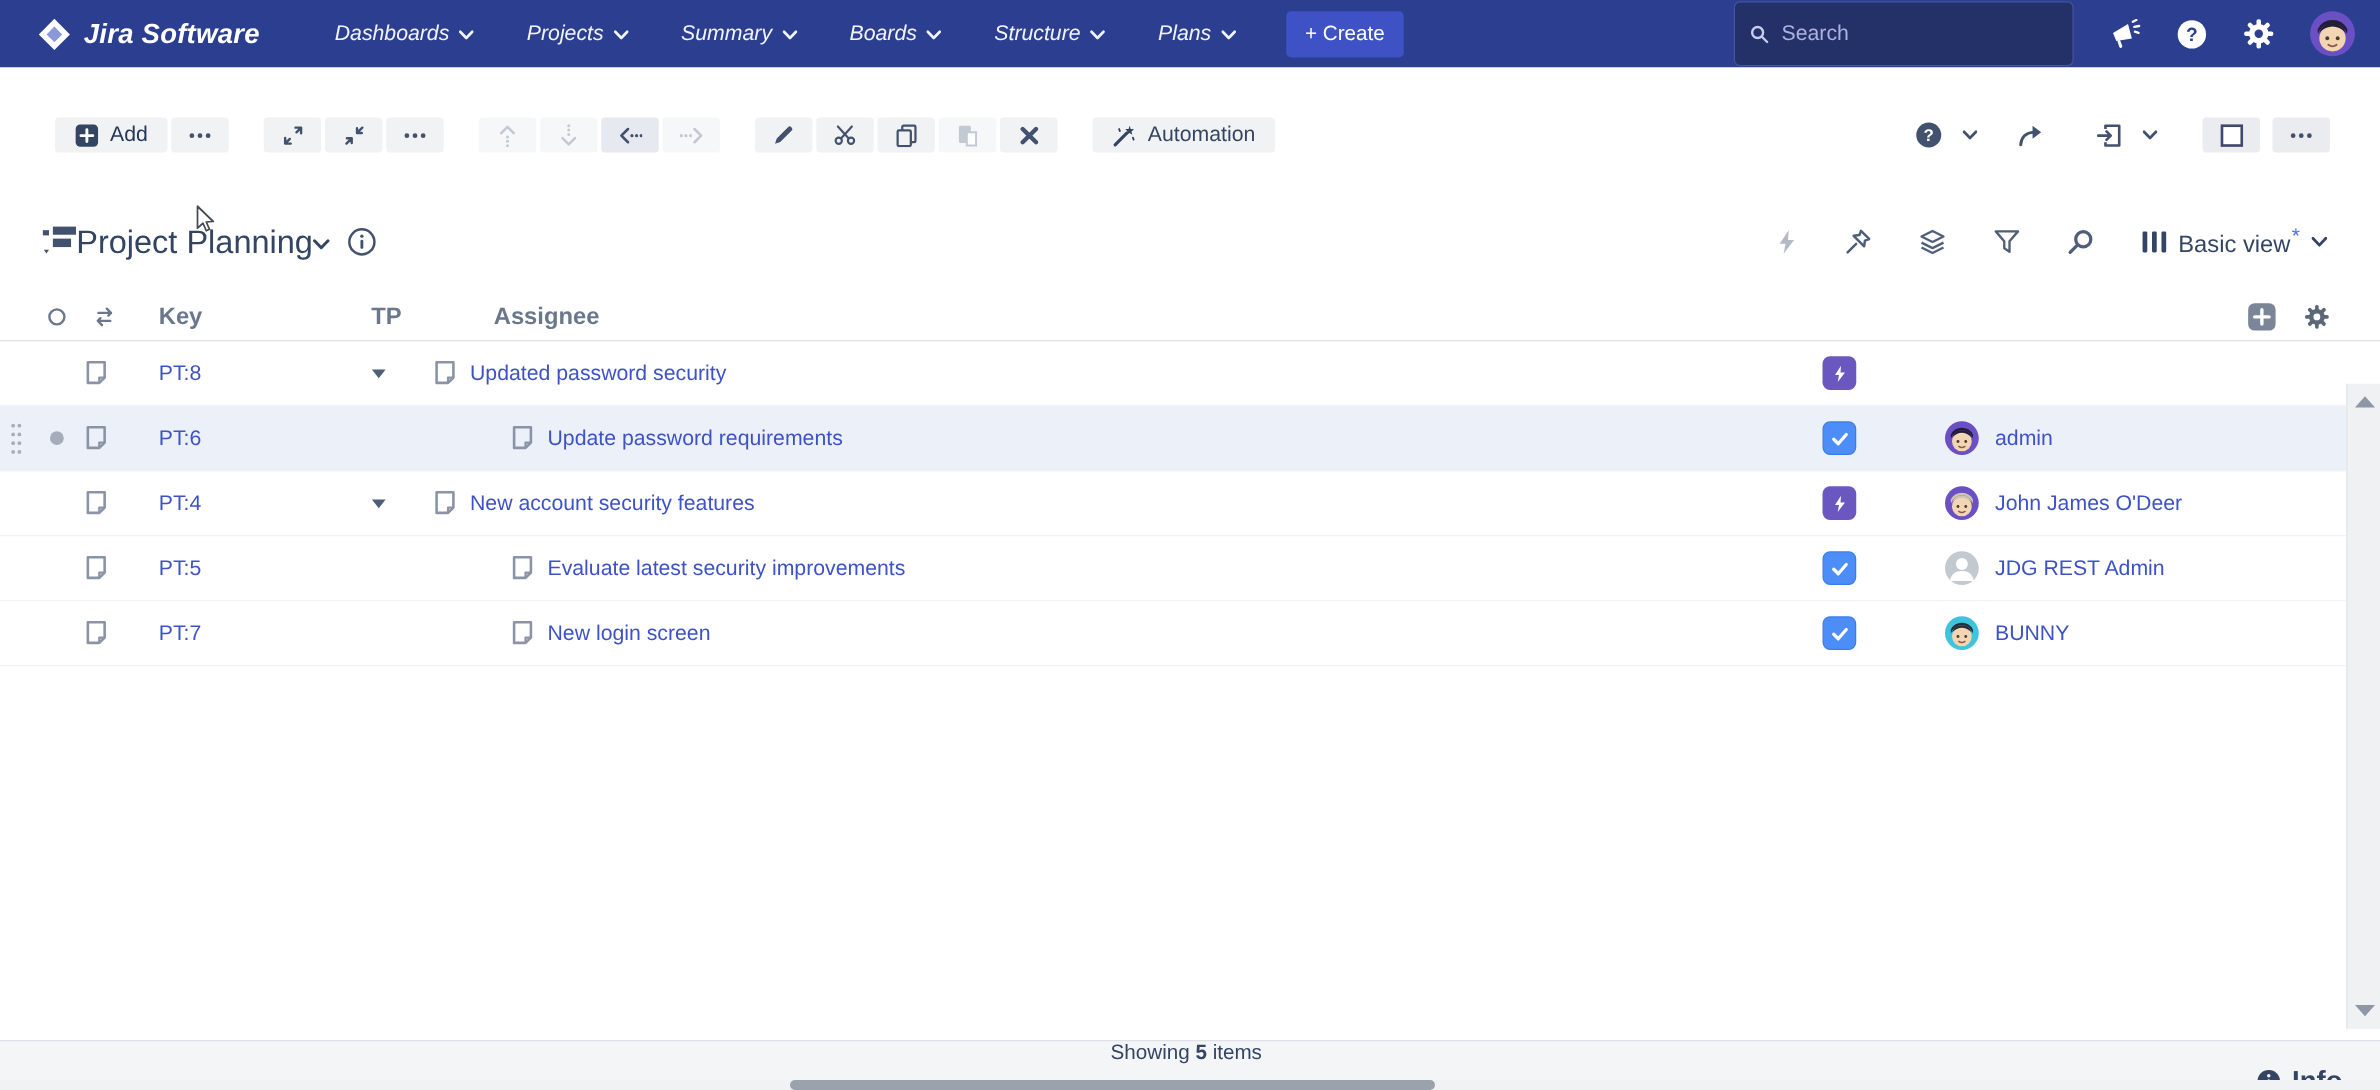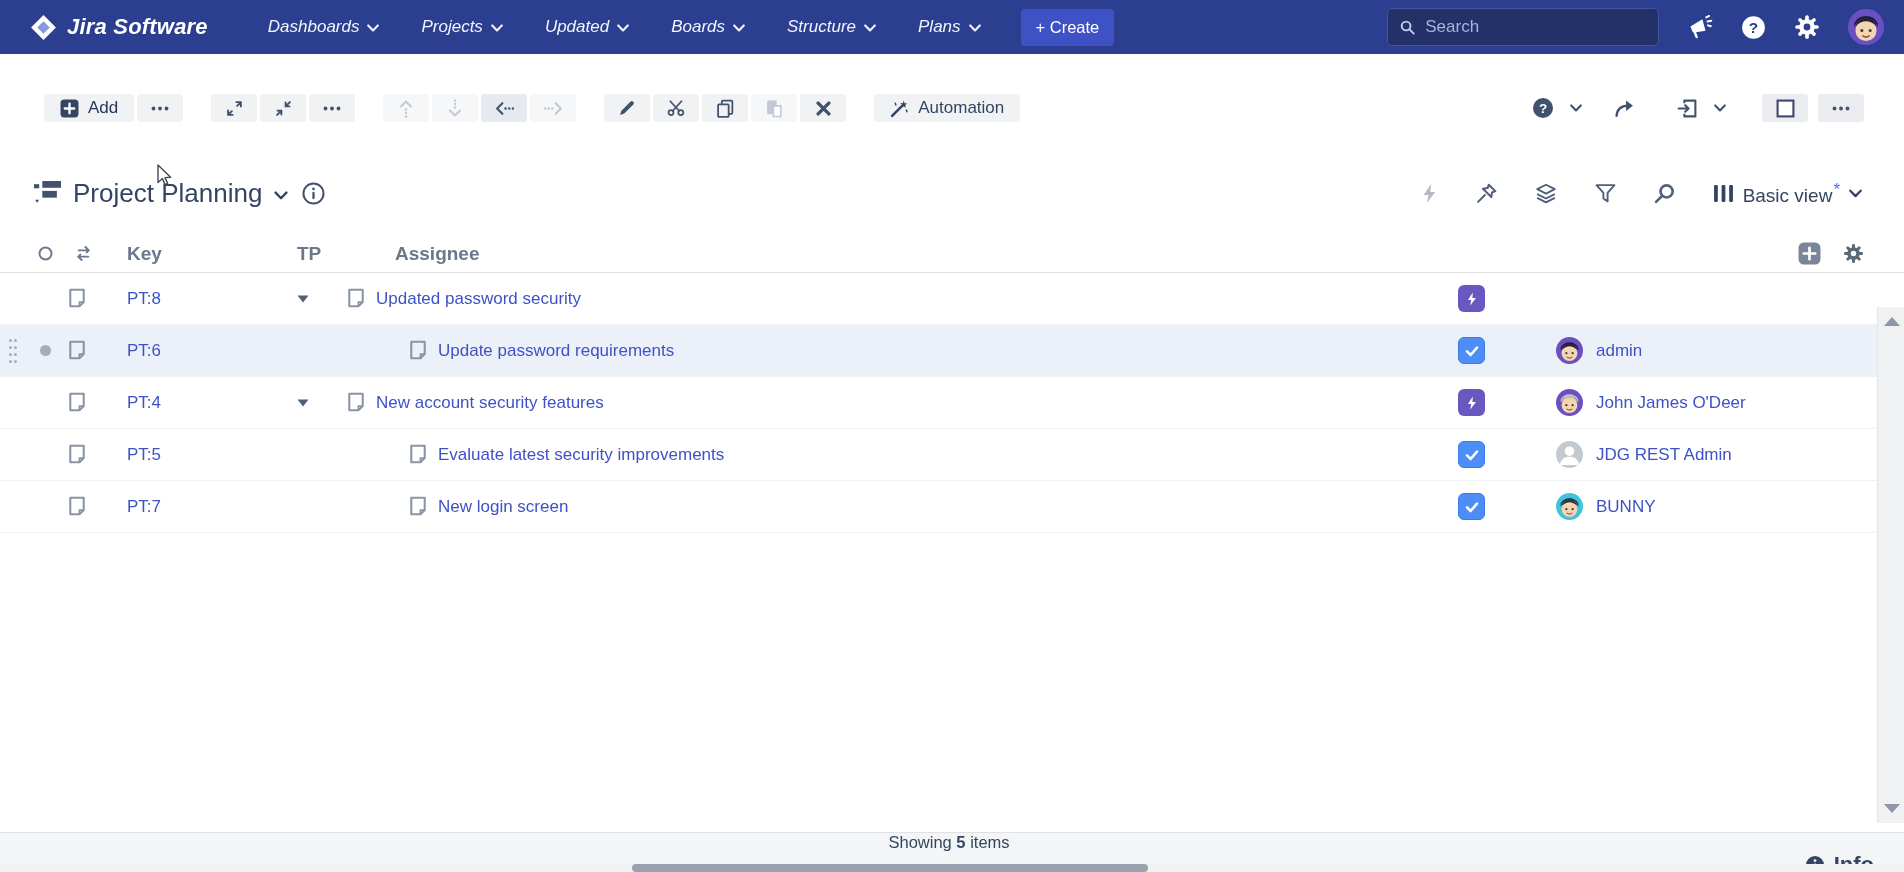--- a/index.html
+++ b/index.html
@@ -19,21 +19,21 @@
   .brand-title { font-size:22px; font-weight:600; letter-spacing:.2px; }
   .nav-menus { display:flex; align-items:center; gap:42px; }
   .nav-item { display:flex; align-items:center; gap:8px; font-size:17px; cursor:pointer; color:#f2f4fd;font-style:italic; }
   .nav-item svg { margin-top:2px; }
   .create-btn {
     margin-left:40px; background:#3f52c5; border:none; color:#fff;
     font-size:16.5px; font-family:inherit; padding:9px 15px; border-radius:4px; cursor:pointer;
   }
   .nav-right { margin-left:auto; display:flex; align-items:center; gap:28px; }
   .nav-search {
-    display:flex; align-items:center; gap:10px; width:272px; height:38px;
+    display:flex; align-items:center; gap:10px; width:272px; height:52px;
     background:#243169; border:1px solid #44539f; border-radius:5px; padding:0 12px;
   }
   .nav-search input {
     background:transparent; border:none; outline:none; color:#e6eaff;
     font-size:17px; font-family:inherit; width:100%;
   }
   .nav-search input::placeholder { color:#a9b3dd; }
   .nav-ic { color:#fff; cursor:pointer; }
   .q-nav { color:#fff; --qfg:#2b3e90; }
   .nav-avatar { width:36px; height:36px; border-radius:50%; cursor:pointer; }
@@ -49,21 +49,21 @@
   .btn.pressed { background:#e6e9ef; }
   .btn.disabled { color:#c3c9d3; background:#f6f7f8; cursor:default; }
   .btn-add { padding:0 16px; gap:9px; font-size:17px; color:#253858; }
   .btn-automation { padding:0 16px; gap:9px; font-size:17px; color:#344563; }
   .tb-right { margin-left:auto; display:flex; align-items:center; gap:10px; }
   .tb-plain { background:transparent; min-width:34px; }
   .q-tb { color:#42526e; --qfg:#ffffff; }
 
   
   .view-header { display:flex; align-items:center; padding:56px 42px 0 34px; }
-  .vh-left { display:flex; align-items:center; gap:12px; cursor:pointer; }
+  .vh-left { display:flex; align-items:center; cursor:pointer; }
   .vh-title { font-size:26px; color:#344563; }
   .vh-info { margin-left:14px; color:#42526e; cursor:pointer; }
   .vh-icons { margin-left:auto; display:flex; align-items:center; gap:38px; color:#505f79; }
   .vh-icon { cursor:pointer; }
   .vh-icon.dim { color:#b3bac5; }
   .view-switch { display:flex; align-items:center; gap:9px; cursor:pointer; color:#344563; }
   .view-switch-label { font-size:19px; }
   .view-star { color:#4c6fe8; font-size:17px; vertical-align:super; margin-left:1px; }
 
   
@@ -319,21 +319,21 @@
             <use href="#s-chev"></use>
           </svg>
       </div>
       <div class="nav-item">
         <span>Projects</span>
         <svg width="12" height="8">
             <use href="#s-chev"></use>
           </svg>
       </div>
       <div class="nav-item">
-        <span>Updated</span>
+        <span>Summary</span>
         <svg width="12" height="8">
             <use href="#s-chev"></use>
           </svg>
       </div>
       <div class="nav-item">
         <span>Boards</span>
         <svg width="12" height="8">
             <use href="#s-chev"></use>
           </svg>
       </div>

